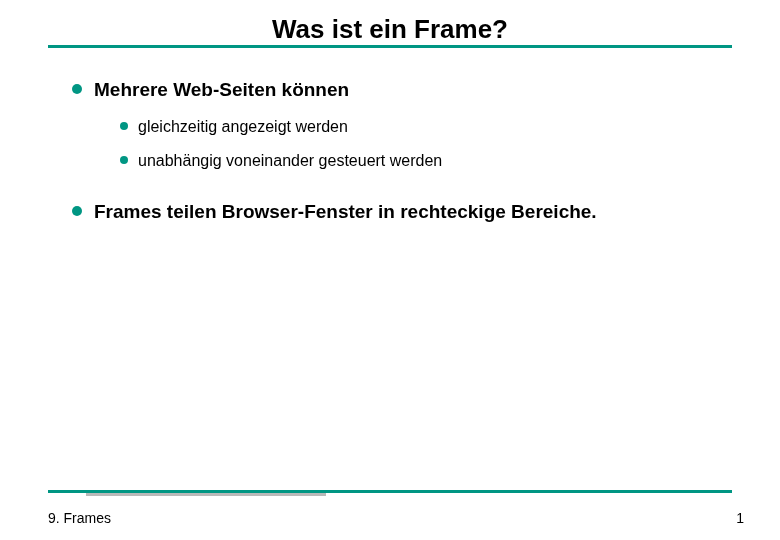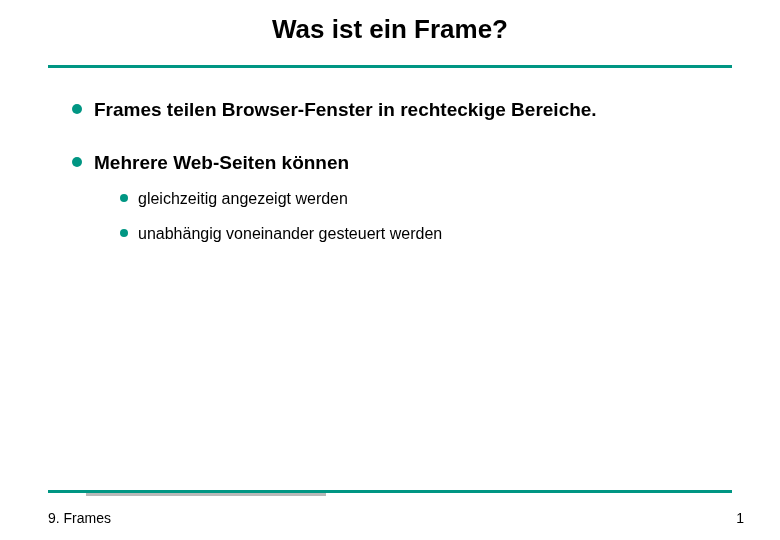--- a/index.html
+++ b/index.html
@@ -16,21 +16,21 @@
     position: relative;
     width: 780px;
     height: 540px;
     box-sizing: border-box;
   }
   .title {
     text-align: center;
     font-size: 26px;
     font-weight: bold;
     padding-top: 14px;
-    padding-bottom: 20px;
+    padding-bottom: 0;
   }
   .title-rule {
     margin: 0 48px 0 48px;
     border: none;
     border-top: 3px solid #009683;
     height: 0;
   }
   .content {
     padding: 30px 48px 0 72px;
   }
@@ -117,32 +117,32 @@
 <body>
 
 <div class="slide">
 
   <div class="title">Was ist ein Frame?</div>
   <hr class="title-rule">
 
   <div class="content">
     <ul class="level1">
       <li>
-        <span>Frames teilen Browser-Fenster in rechteckige Bereiche.</span>
-      </li>
-      <li>
         <span>Mehrere Web-Seiten können</span>
         <ul class="level2">
           <li>
             <span>gleichzeitig angezeigt werden</span>
           </li>
           <li>
             <span>unabhängig voneinander gesteuert werden</span>
           </li>
         </ul>
+      </li>
+      <li>
+        <span>Frames teilen Browser-Fenster in rechteckige Bereiche.</span>
       </li>
     </ul>
   </div>
 
   <div class="footer">
     <div class="footer-rule-wrap">
       <div class="footer-teal"></div>
       <div class="footer-gray"></div>
     </div>
     <div class="footer-row">

